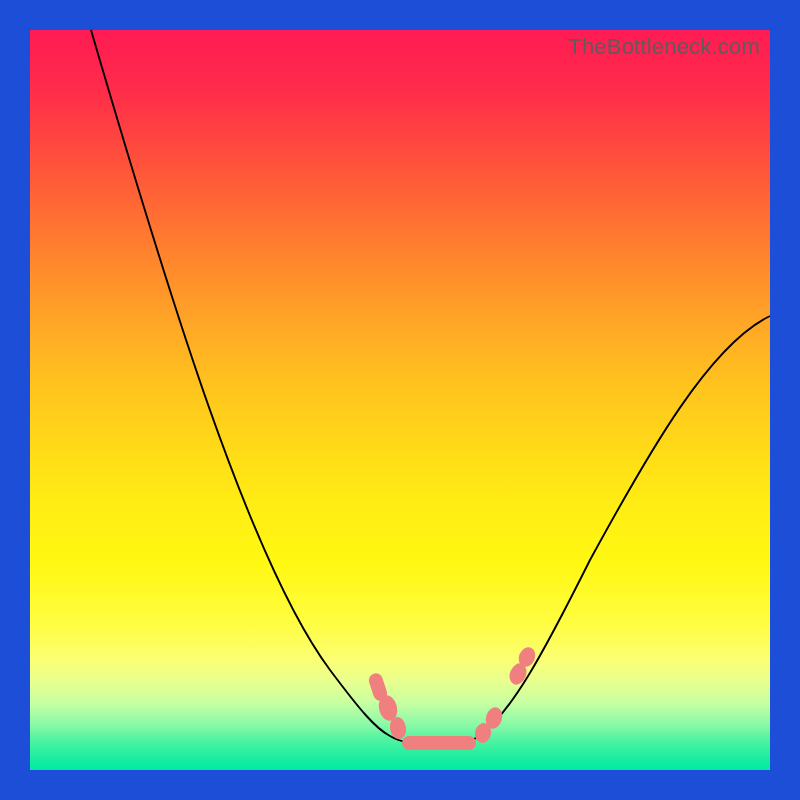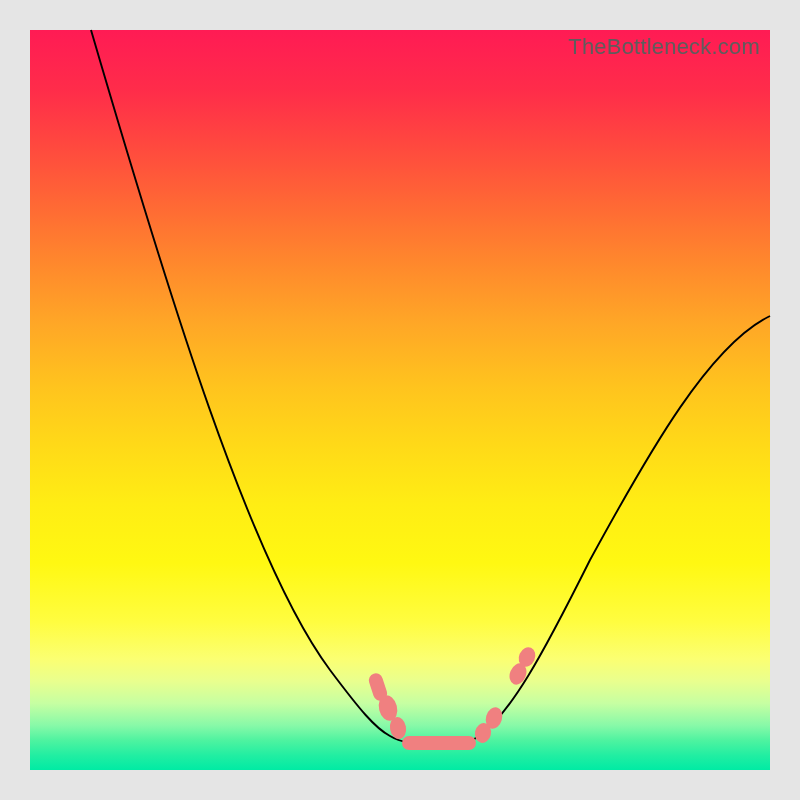--- a/index.html
+++ b/index.html
@@ -8,21 +8,21 @@
     width: 800px;
     height: 800px;
     overflow: hidden;
     font-family: Arial, Helvetica, sans-serif;
     background: #000;
   }
   .frame {
     position: relative;
     width: 800px;
     height: 800px;
-    background: #e5e5e5;
+    background: #1d4ed8;
     box-sizing: border-box;
   }
   .plot {
     position: absolute;
     left: 30px;
     top: 30px;
     width: 740px;
     height: 740px;
     background: linear-gradient(
       to bottom,

